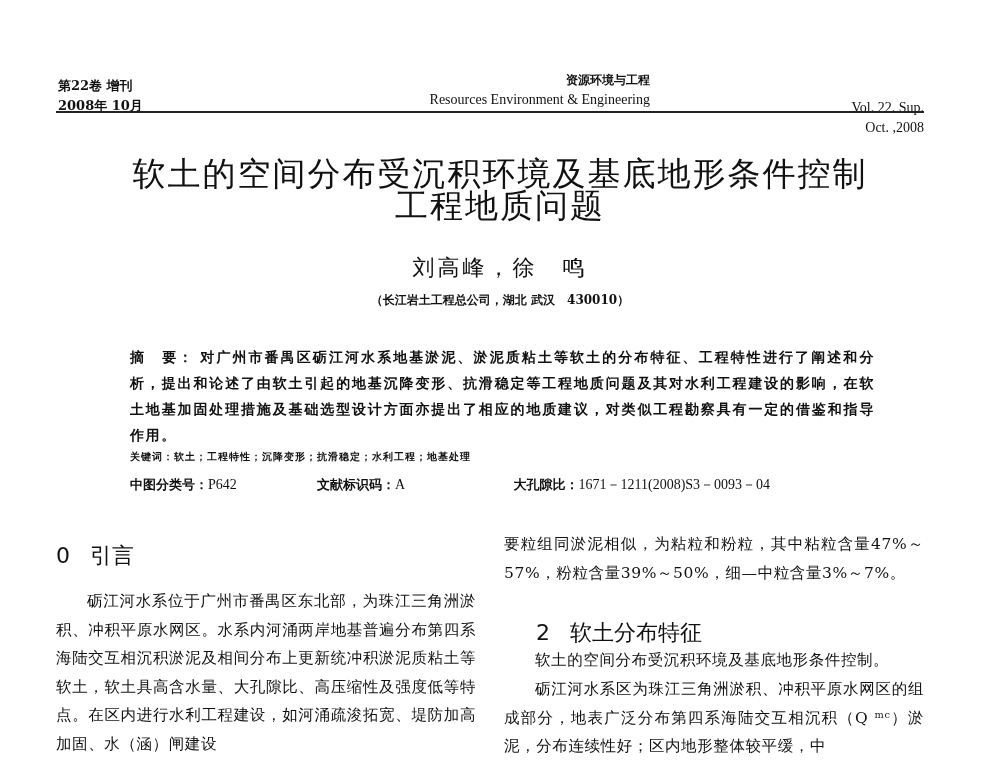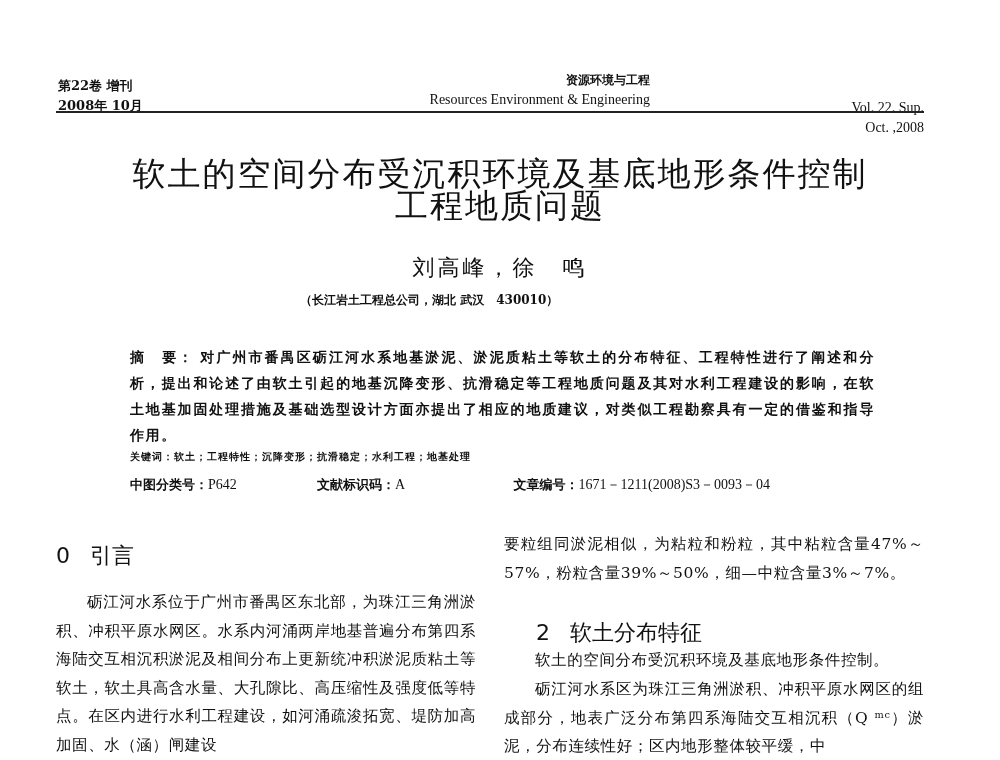--- a/index.html
+++ b/index.html
@@ -9,31 +9,31 @@
   .hdr-left { left: 58px; top: 76px; font-weight: bold; }
   .hdr-center { left: 350px; top: 70px; width: 300px; text-align: right; }
   .hdr-center .cn { font-weight: bold; font-size: 12px; }
   .hdr-center .en { font-family: "Liberation Serif", serif; font-size: 14px; }
   .hdr-right { right: 76px; top: 70px; text-align: right; font-family: "Liberation Serif", serif; font-size: 14px; margin-top: 28px; }
   .hdr-rule { left: 56px; top: 111px; width: 868px; height: 1.5px; background: #222; }
   .title { left: 60px; width: 880px; text-align: center; font-family: "DejaVu Sans", sans-serif; font-size: 33px; letter-spacing: 2px; line-height: 44px; }
   .title1 { top: 152px; }
   .title2 { top: 184px; }
   .authors { left: 300px; width: 400px; top: 253px; text-align: center; font-size: 22px; letter-spacing: 3px; }
-  .affil { left: 300px; width: 400px; top: 292px; font-size: 12px; font-weight: bold; }
+  .affil { left: 300px; width: 400px; top: 292px; text-align: center; font-size: 12px; font-weight: bold; }
   .abstract { left: 130px; width: 745px; top: 344px; font-size: 14px; line-height: 26px; font-weight: bold; letter-spacing: 1.6px; text-align: justify; }
   .abstract .label { font-weight: 900; margin-right: 6px; }
   .keywords { left: 130px; top: 450px; font-size: 10px; font-weight: bold; letter-spacing: 1px; white-space: nowrap; }
   .classrow { left: 130px; top: 476px; font-size: 13px; white-space: nowrap; width: 700px; }
   .classrow span.k { font-family: "DejaVu Sans", sans-serif; font-weight: bold; text-align: center; }
   .classrow .v { font-family: "Liberation Serif", serif; font-size: 14px; }
   .sec-heading { font-family: "DejaVu Sans", sans-serif; font-size: 22px; }
   .sec-num { display: inline-block; width: 34px; }
   .col { font-size: 15.5px; line-height: 28.5px; letter-spacing: 0.6px; text-align: justify; }
-  .left-col { left: 56px; width: 420px; }
+  .left-col { left: 56px; width: 420px; font-family: Liberation Mono, monospace; }
   .right-col { left: 504px; width: 420px; }
   .indent { text-indent: 2em; }
 </style>
 </head>
 <body>
 
 <div class="abs hdr hdr-left">
   <div>第22卷 增刊</div>
   <div>2008年 10月</div>
 </div>
@@ -59,21 +59,21 @@
 
 <div class="abs keywords">
   <span style="font-family:'DejaVu Sans',sans-serif;">关键词：</span><span>软土；工程特性；沉降变形；抗滑稳定；水利工程；地基处理</span>
 </div>
 
 <div class="abs classrow">
   <span class="k">中图分类号：</span><span class="v">P642</span>
   <span style="display:inline-block;width:72px;"></span>
   <span class="k">文献标识码：</span><span class="v">A</span>
   <span style="display:inline-block;width:100px;"></span>
-  <span class="k">文章编号：</span><span class="v">1671－1211(2008)S3－0093－04</span>
+  <span class="k">大孔隙比：</span><span class="v">1671－1211(2008)S3－0093－04</span>
 </div>
 
 <div class="abs sec-heading" style="left:56px; top:541px;">
   <span class="sec-num">0</span><span>引言</span>
 </div>
 <div class="abs col left-col indent" style="top:588px;">砺江河水系位于广州市番禺区东北部，为珠江三角洲淤积、冲积平原水网区。水系内河涌两岸地基普遍分布第四系海陆交互相沉积淤泥及相间分布上更新统冲积淤泥质粘土等软土，软土具高含水量、大孔隙比、高压缩性及强度低等特点。在区内进行水利工程建设，如河涌疏浚拓宽、堤防加高加固、水（涵）闸建设</div>
 
 <div class="abs col right-col" style="top:530px;">要粒组同淤泥相似，为粘粒和粉粒，其中粘粒含量47%～57%，粉粒含量39%～50%，细—中粒含量3%～7%。</div>
 <div class="abs sec-heading" style="left:504px; top:618px;margin-left:32px;">
   <span class="sec-num">2</span><span>软土分布特征</span>

